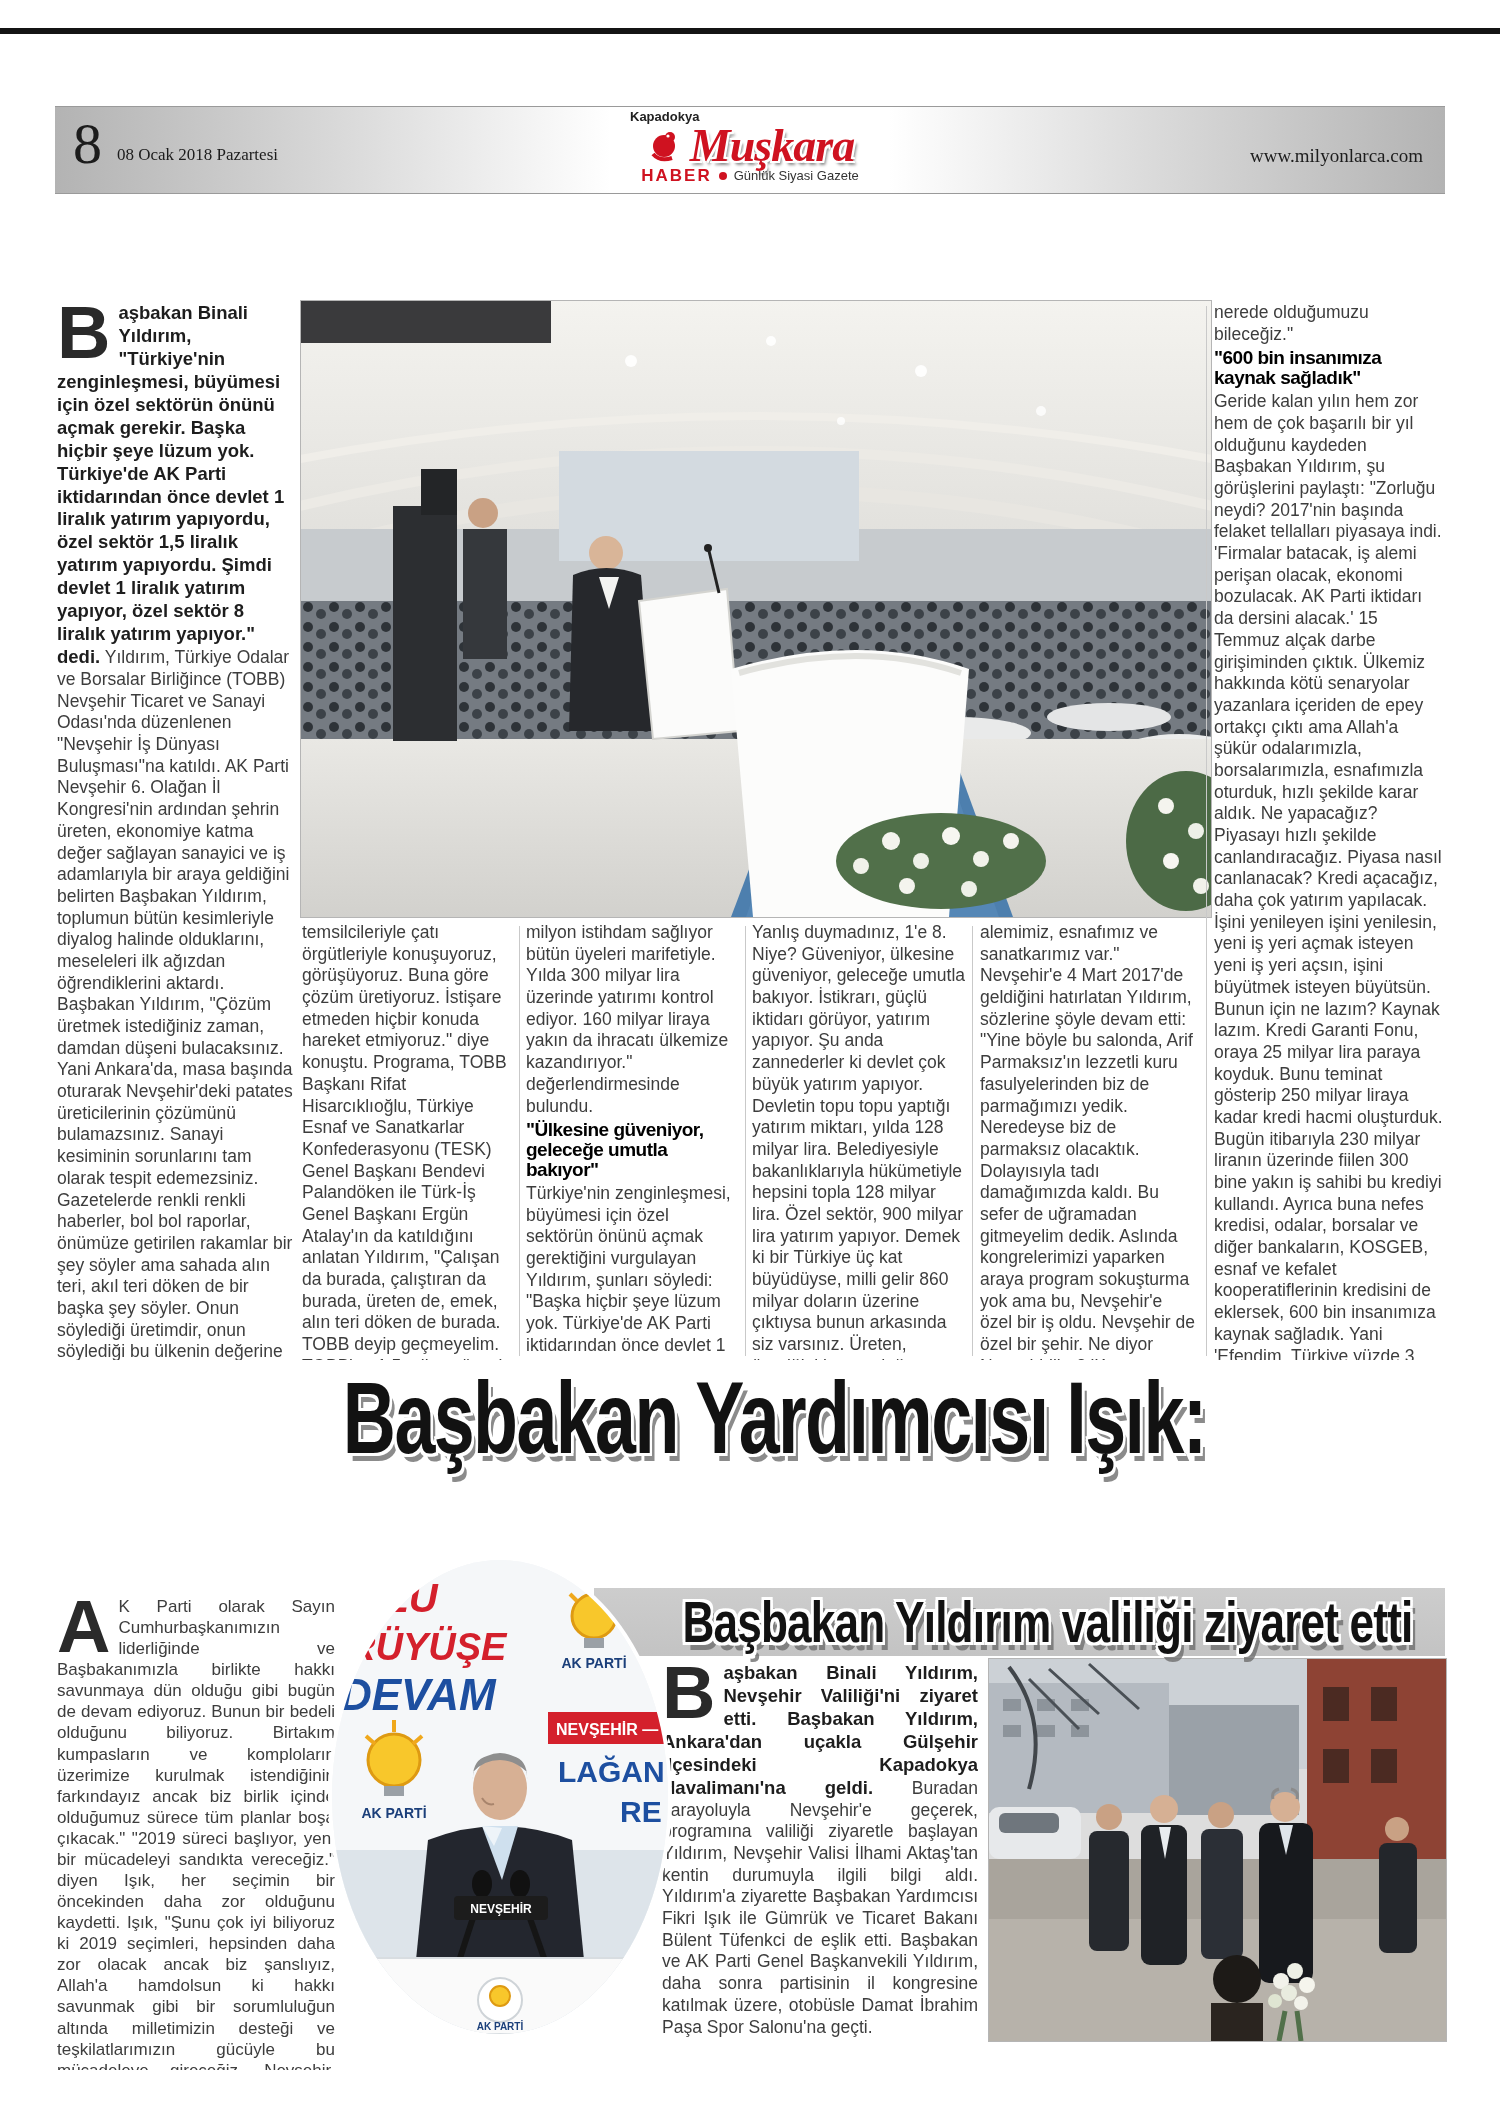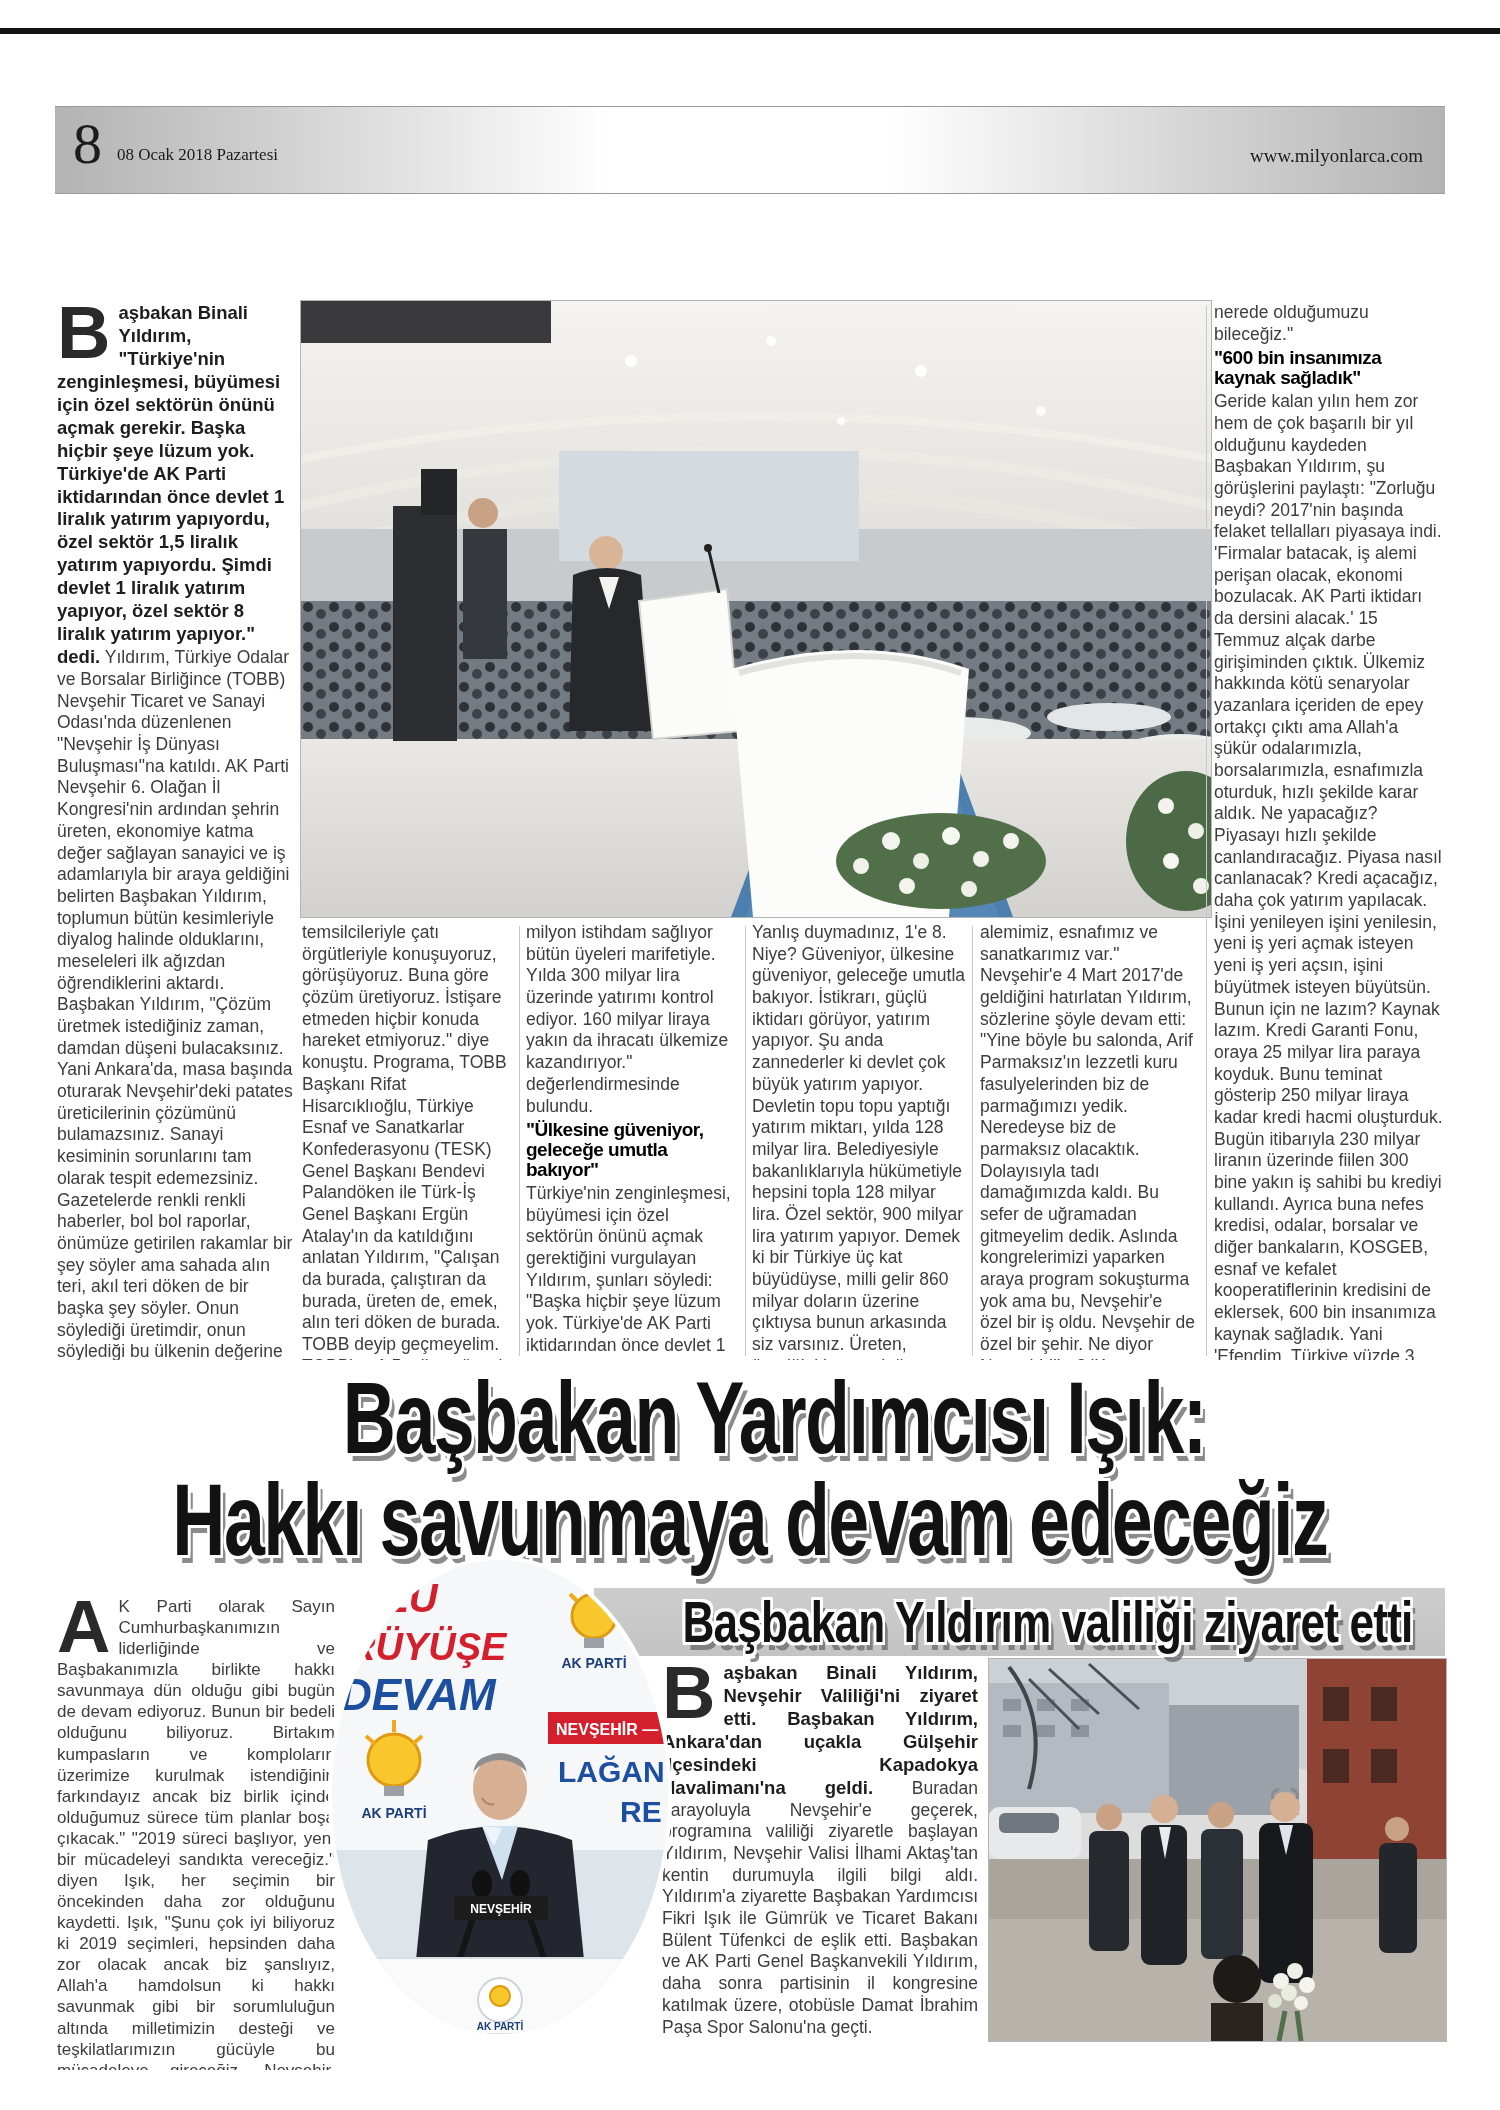--- a/index.html
+++ b/index.html
@@ -64,20 +64,37 @@
 <body>
 
 <div class="page">
 
   <div class="topline"></div>
 
   <div class="masthead">
     <div class="pageno">8</div>
     <div class="dateline">08 Ocak 2018 Pazartesi</div>
     <div class="website">www.milyonlarca.com</div>
+    <div class="logo">
+      <div class="logo-region">Kapadokya</div>
+      <div class="logo-row">
+        <svg width="40" height="40" viewBox="0 0 40 40">
+          <circle cx="18" cy="20" r="11" fill="#cf1220"></circle>
+          <circle cx="24" cy="11" r="5" fill="#cf1220"></circle>
+          <path d="M7,28 Q14,36 26,32" stroke="#cf1220" stroke-width="4" fill="none"></path>
+          <circle cx="22" cy="10" r="1.6" fill="#fff"></circle>
+        </svg>
+        <span class="logo-name">Muşkara</span>
+      </div>
+      <div class="logo-bottom">
+        <span class="logo-haber">HABER</span>
+        <span class="logo-dot"></span>
+        <span class="logo-tag">Günlük Siyasi Gazete</span>
+      </div>
+    </div>
   </div>
 
 
   <div class="photo" style="left:300px;top:300px;width:910px;height:616px;">
     <svg width="910" height="616" viewBox="0 0 910 616" preserveAspectRatio="none">
       <defs>
         <linearGradient id="ceil" x1="0" y1="0" x2="0" y2="1">
           <stop offset="0" stop-color="#f4f3ef"></stop>
             <stop offset="1" stop-color="#dddcd8"></stop>
         </linearGradient>
@@ -170,23 +187,20 @@
   </div>
 
   <div class="vrule" style="left:519px;top:926px;height:430px;"></div>
   <div class="vrule" style="left:745px;top:926px;height:430px;"></div>
   <div class="vrule" style="left:972px;top:926px;height:430px;"></div>
   <div class="vrule" style="left:1206px;top:306px;height:1050px;"></div>
 
   <div class="h2line h2a">
     <span class="huge">Başbakan Yardımcısı Işık:</span>
   </div>
-  <div class="h2line h2b">
-    <span class="huge">Hakkı savunmaya devam edeceğiz</span>
-  </div>
 
   <div class="col justify" style="left:57px;top:1596px;width:278px;height:474px;font-size:17px;">
     <span class="dropcap">A</span><span>K Parti olarak Sayın Cumhurbaşkanımızın liderliğinde ve Başbakanımızla birlikte hakkı savunmaya dün olduğu gibi bugün de devam ediyoruz. Bunun bir bedeli olduğunu biliyoruz. Birtakım kumpasların ve komploların üzerimize kurulmak istendiğinin farkındayız ancak biz birlik içinde olduğumuz sürece tüm planlar boşa çıkacak." "2019 süreci başlıyor, yeni bir mücadeleyi sandıkta vereceğiz." diyen Işık, her seçimin bir öncekinden daha zor olduğunu kaydetti. Işık, "Şunu çok iyi biliyoruz ki 2019 seçimleri, hepsinden daha zor olacak ancak biz şanslıyız, Allah'a hamdolsun ki hakkı savunmak gibi bir sorumluluğun altında milletimizin desteği ve teşkilatlarımızın gücüyle bu mücadeleye gireceğiz. Nevşehir, 2019'da da en güzelini yapacaktır" değerlendirmesinde bulundu. Alpaslan Körükcü</span>
   </div>
 
   <div class="h3bar">
     <span class="huge">Başbakan Yıldırım valiliği ziyaret etti</span>
   </div>
 
   <div class="circlephoto">

